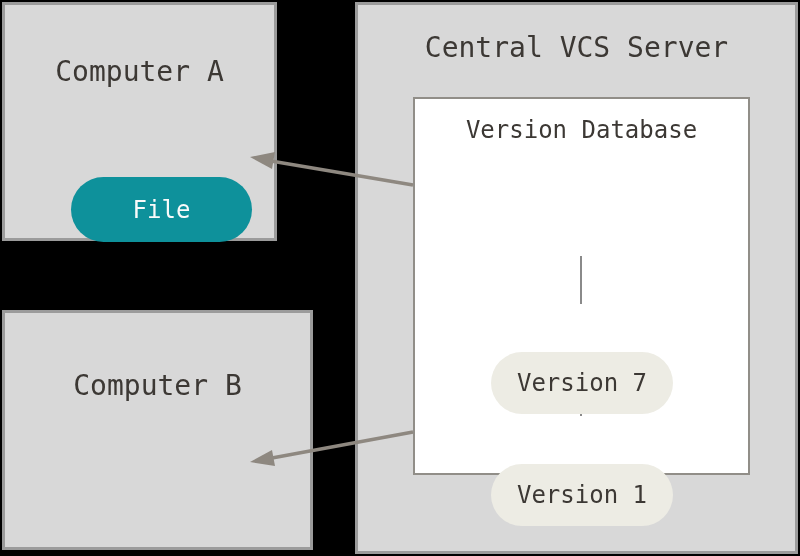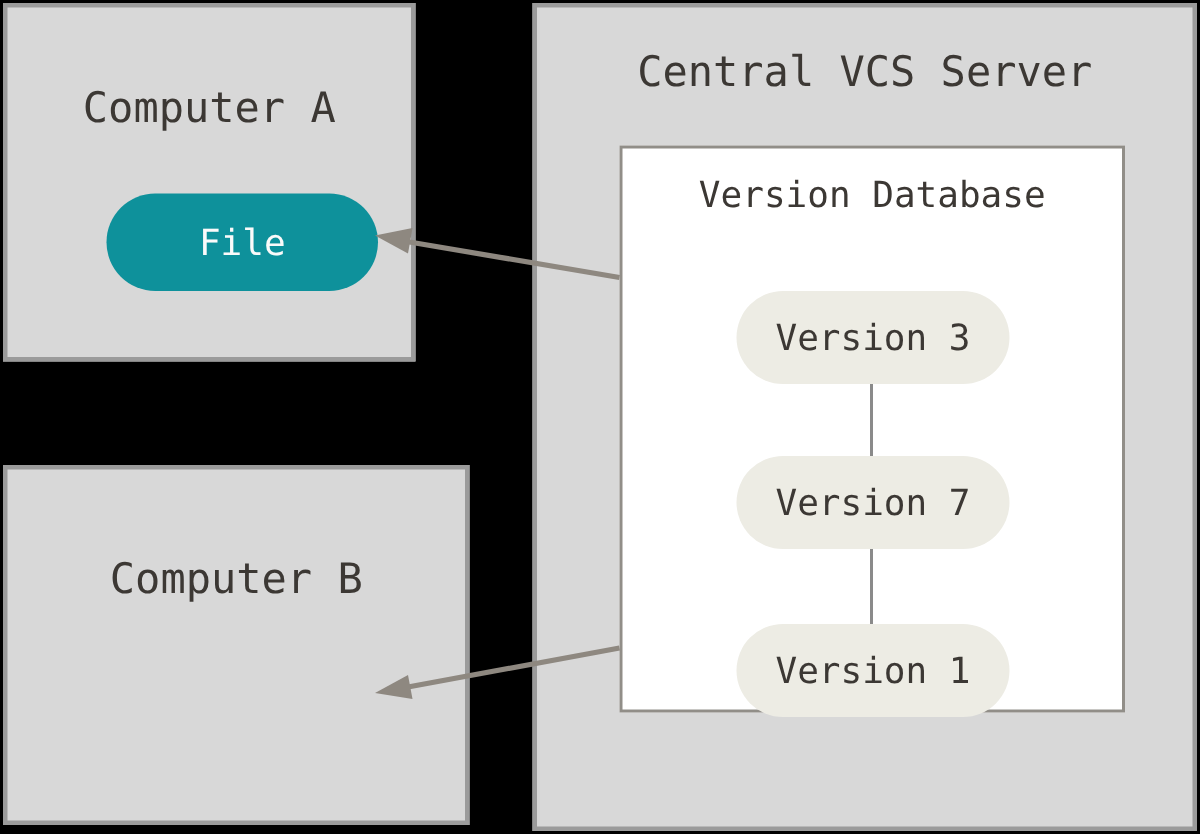--- a/index.html
+++ b/index.html
@@ -46,20 +46,21 @@
     color: var(--text-dark, #3c3834);
     white-space: nowrap;
   }
   .pill {
     position: absolute;
     display: flex;
     align-items: center;
     justify-content: center;
     font-size: 24px;
     white-space: nowrap;
+    margin-top: 48px;
   }
   .pill.teal {
     background: var(--pill-teal, #0e919b);
     color: var(--text-light, #fafafa);
     width: 181px; height: 65px;
     border-radius: 33px;
   }
   #file-a { left: 66px; top: 124px; }
   .pill.version {
     background: var(--pill-light, #edece4);
@@ -103,21 +104,20 @@
   <div class="box" id="server">
     <div class="box-title" style="top: 26px;">Central VCS Server</div>
   </div>
 
   <div id="version-db">
     <div class="sub-title" style="top: 17px;">Version Database</div>
 
     <div class="connector" id="connector-3-2"></div>
     <div class="connector" id="connector-2-1"></div>
 
-    <div class="pill version" id="version-3">Version 3</div>
     <div class="pill version" id="version-2">Version 7</div>
     <div class="pill version" id="version-1">Version 1</div>
   </div>
 
   <svg id="arrow-layer" viewBox="0 0 800 556" xmlns="http://www.w3.org/2000/svg">
     <g>
       <line x1="413" y1="185" x2="271" y2="161" style="stroke: var(--arrow, #8e8880); stroke-width: 3.5;"></line>
       <polygon points="250,157 275,152 272,169" style="fill: var(--arrow, #8e8880);"></polygon>
     </g>
     <g>

